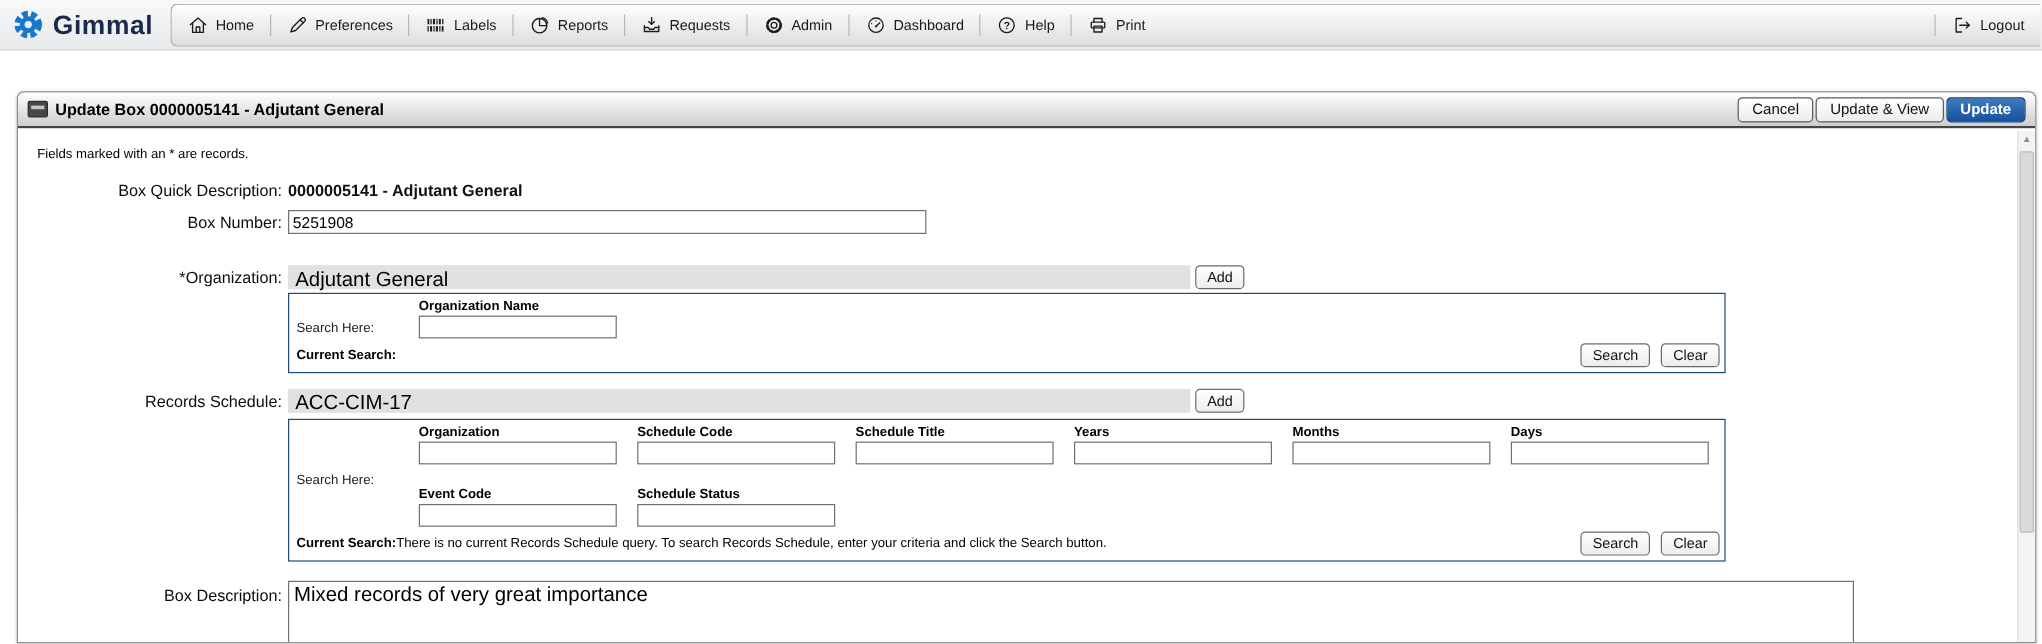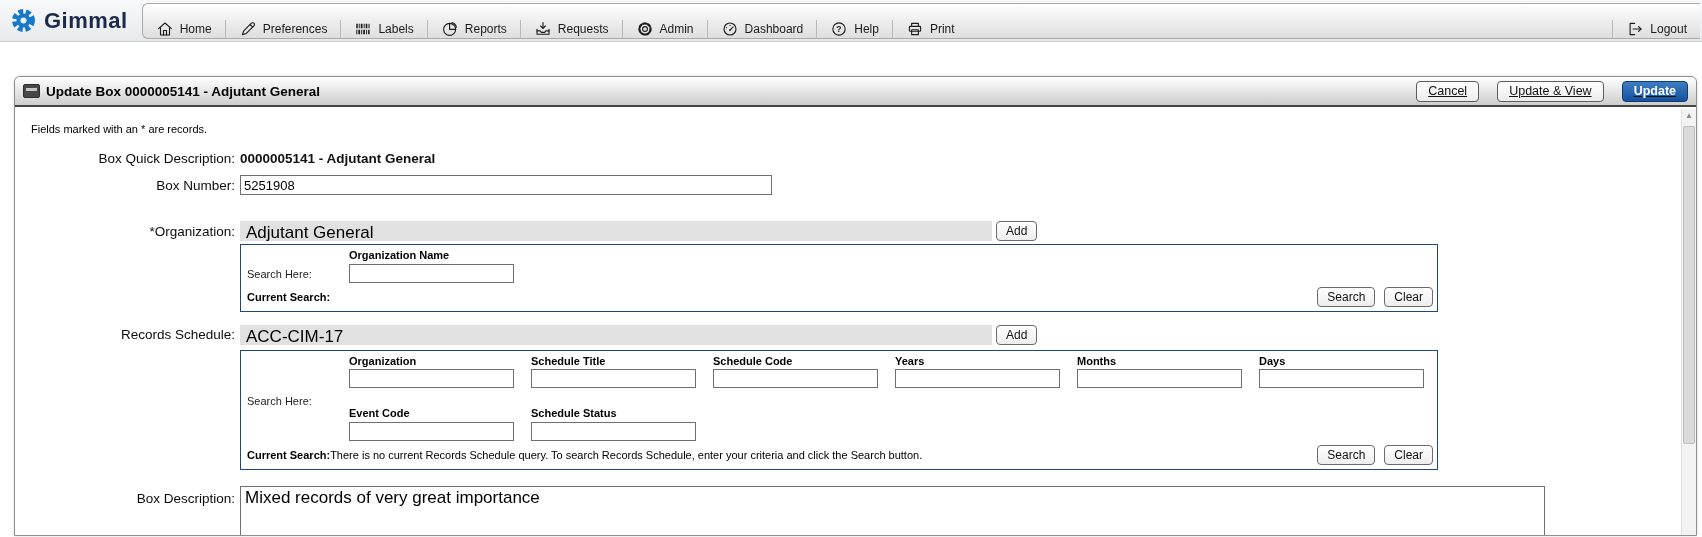--- a/index.html
+++ b/index.html
@@ -4,21 +4,21 @@
 <style>
   * { margin:0; padding:0; box-sizing:border-box; }
   html,body { width:1702px; height:537px; background:#ffffff; overflow:hidden;
     font-family:"Liberation Sans", sans-serif; color:#111; }
 
   
   .topstrip { height:42px; background:linear-gradient(#f8f9fa,#e7e9eb);
     border-bottom:1px solid #ccd1d5; display:flex; align-items:center; }
   .brand { display:flex; align-items:center; gap:7px; margin:0 14px 0 10px; flex:none; }
   .brand-text { font-size:22px; font-weight:bold; color:#1b2a4a; letter-spacing:.5px; }
-  .tb-group { flex:1; display:flex; align-items:flex-end; height:36px; margin-right:2px;
+  .tb-group { flex:1; display:flex; align-items:center; height:36px; margin-right:2px;
     background:linear-gradient(#fefefe,#dedede); border:1px solid #a9a9a9;
     border-radius:6px 0 0 6px; border-right:none; overflow:hidden; }
   .tb-btn { display:flex; align-items:center; gap:6px; padding:0 13px; font-size:12px;
     color:#1a1a1a; background:transparent; border:none; border-left:1px solid #b8b8b8;
     cursor:pointer; font-family:"Liberation Sans",sans-serif; white-space:nowrap; }
   .tb-btn:first-child { border-left:none; }
   .tb-fill { flex:1; border-left:1px solid #b8b8b8; }
   .tb-icon { display:inline-flex; width:18px; height:18px; }
   .tb-icon svg { width:18px; height:18px; }
 
@@ -27,21 +27,21 @@
     border:1px solid #8f8f8f; border-radius:6px 6px 0 0; background:#fff; overflow:hidden;
     box-shadow:0 0 3px rgba(0,0,0,.15); }
   .win-header { height:30px; display:flex; align-items:center; gap:6px; padding:0 8px;
     background:linear-gradient(#ffffff,#cdcdcd); border-bottom:2px solid #454545;
     border-radius:5px 5px 0 0; }
   .box-icon { width:17px; height:14px; background:#474747; border:1px solid #2d2d2d;
     border-radius:2px; position:relative; flex:none; }
   .box-icon::after { content:""; position:absolute; left:2px; right:2px; top:3px; height:3px;
     background:#c6c6c6; }
   .win-title { font-size:13.5px; font-weight:bold; color:#000; }
-  .hdr-buttons { margin-left:auto; display:flex; gap:18px; align-items:flex-start;text-decoration:underline; }
+  .hdr-buttons { margin-left:auto; display:flex; gap:2px; align-items:flex-start; }
   .hbtn { height:21px; padding:0 11px; font-size:12.5px; color:#111;
     background:linear-gradient(#ffffff,#ececec); border:1px solid #5d5d5d; border-radius:4px;
     cursor:pointer; font-family:"Liberation Sans",sans-serif; }
   .hbtn.primary { background:linear-gradient(#3f7cc0,#15519e); border:1px solid #0d3c74;
     color:#fff; font-weight:bold; }
 
   
   .win-body { position:relative; height:428px; padding-top:16px; }
   .req-note { margin:0 0 16px 16px; font-size:11px; color:#000; }
   .frow { display:flex; align-items:center; }
@@ -296,25 +296,25 @@
 
     <div class="panel rs">
       <div class="p-searchhere rs-sh">Search Here:</div>
       <div class="p-fieldarea">
         <div class="rs-grid">
           <div class="p-col">
             <div class="p-colhead">Organization</div>
             <input class="txt p-input" style="">
           </div>
           <div class="p-col">
+            <div class="p-colhead">Schedule Code</div>
+            <input class="txt p-input" style="">
+          </div>
+          <div class="p-col">
             <div class="p-colhead">Schedule Title</div>
-            <input class="txt p-input" style="">
-          </div>
-          <div class="p-col">
-            <div class="p-colhead">Schedule Code</div>
             <input class="txt p-input" style="">
           </div>
           <div class="p-col">
             <div class="p-colhead">Years</div>
             <input class="txt p-input" style="">
           </div>
           <div class="p-col">
             <div class="p-colhead">Months</div>
             <input class="txt p-input" style="">
           </div>

